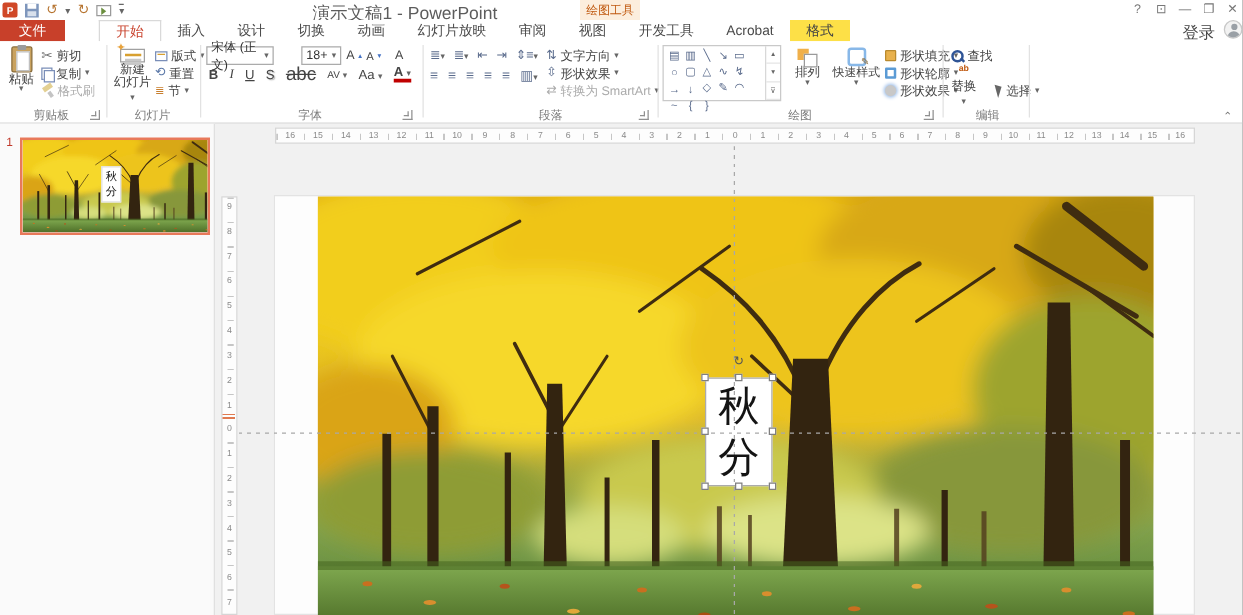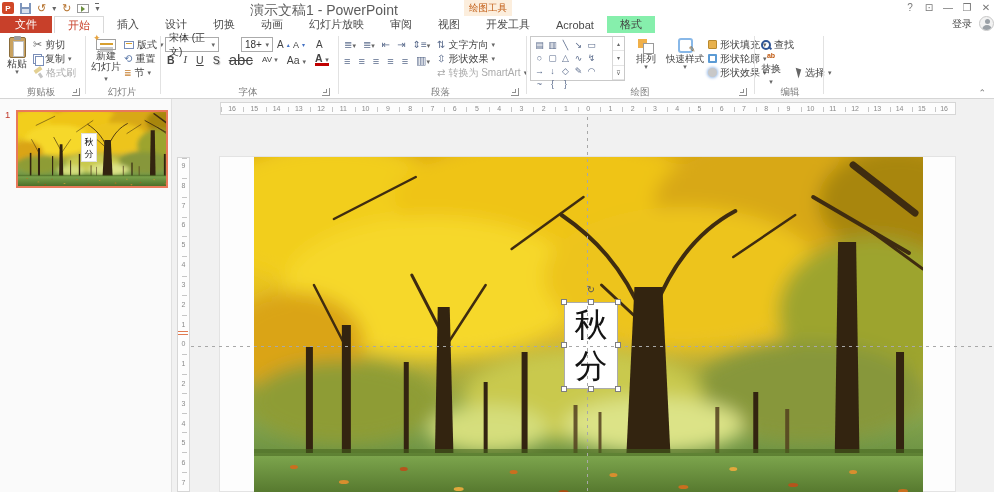--- a/index.html
+++ b/index.html
@@ -26,22 +26,22 @@
   .ctx-tool { position:absolute; left:464px; top:0; width:48px; height:16px; background:#FCEEDD;
               color:#C05A11; font-size:9.5px; display:flex; align-items:center; justify-content:center; }
   .win-btns { position:absolute; right:3px; top:2px; display:flex; gap:9px; align-items:center; color:#777; font-size:10px; }
   .win-btns span { display:inline-block; text-align:center; min-width:10px; }
 
   
   .tabrow { position:absolute; left:0; top:16px; width:994px; height:17px; background:#fff; display:flex; align-items:stretch; }
   .tab { padding:0 13px; display:flex; align-items:center; font-size:11px; color:#4A4A4A; }
   .tab-file { background:#C8402A; color:#fff; padding:7px 15px; }
   .tab-active { color:#C8402A; border:1px solid #D9D9D9; border-bottom:none; background:#fff; }
-  .tab-format { background:#86efac; color:#444; }
-  .signin { position:absolute; right:22px; top:17px; font-size:10px; color:#444;font-family:Liberation Serif, serif; }
+  .tab-format { background:#fde047; color:#444; }
+  .signin { position:absolute; right:22px; top:17px; font-size:13px; color:#444;font-family:Liberation Serif, serif; }
   .avatar { position:absolute; right:0; top:16px; width:15px; height:15px; border:1px solid #C8C8C8; border-radius:50%; background:#F2F2F2; overflow:hidden; }
   .avatar::before { content:""; position:absolute; left:4.5px; top:2px; width:5px; height:5px; border-radius:50%; background:#9AA0A6; }
   .avatar::after { content:""; position:absolute; left:2px; top:8px; width:10px; height:7px; border-radius:5px 5px 0 0; background:#9AA0A6; }
 
   
   .ribbon { position:absolute; left:0; top:33px; width:994px; height:66px; background:#fff; border-bottom:1px solid #D5D5D5; font-size:10px; }
   .gsep { position:absolute; top:3px; height:58px; width:1px; background:#E2E2E2; }
   .grouplbl { position:absolute; top:53px; font-size:9.5px; color:#7D7D7D; text-align:center; }
   .launcher { position:absolute; top:55px; width:8px; height:8px; border-right:1px solid #909090; border-bottom:1px solid #909090; }
   .launcher::after { content:""; position:absolute; right:2px; bottom:2px; width:3px; height:3px; border-right:1px solid #909090; border-bottom:1px solid #909090; }
@@ -169,21 +169,21 @@
       <span>?</span>
       <span>⊡</span>
       <span>—</span>
       <span>❐</span>
       <span>✕</span>
     </div>
   </div>
 
   <div class="tabrow">
     <div class="tab tab-file">文件</div>
-    <div class="tab tab-active" style="margin-left:2px;">开始</div>
+    <div class="tab tab-active" style="margin-left:27px;">开始</div>
     <div class="tab">插入</div>
     <div class="tab">设计</div>
     <div class="tab">切换</div>
     <div class="tab">动画</div>
     <div class="tab">幻灯片放映</div>
     <div class="tab">审阅</div>
     <div class="tab">视图</div>
     <div class="tab">开发工具</div>
     <div class="tab">Acrobat</div>
     <div class="tab tab-format">格式</div>

